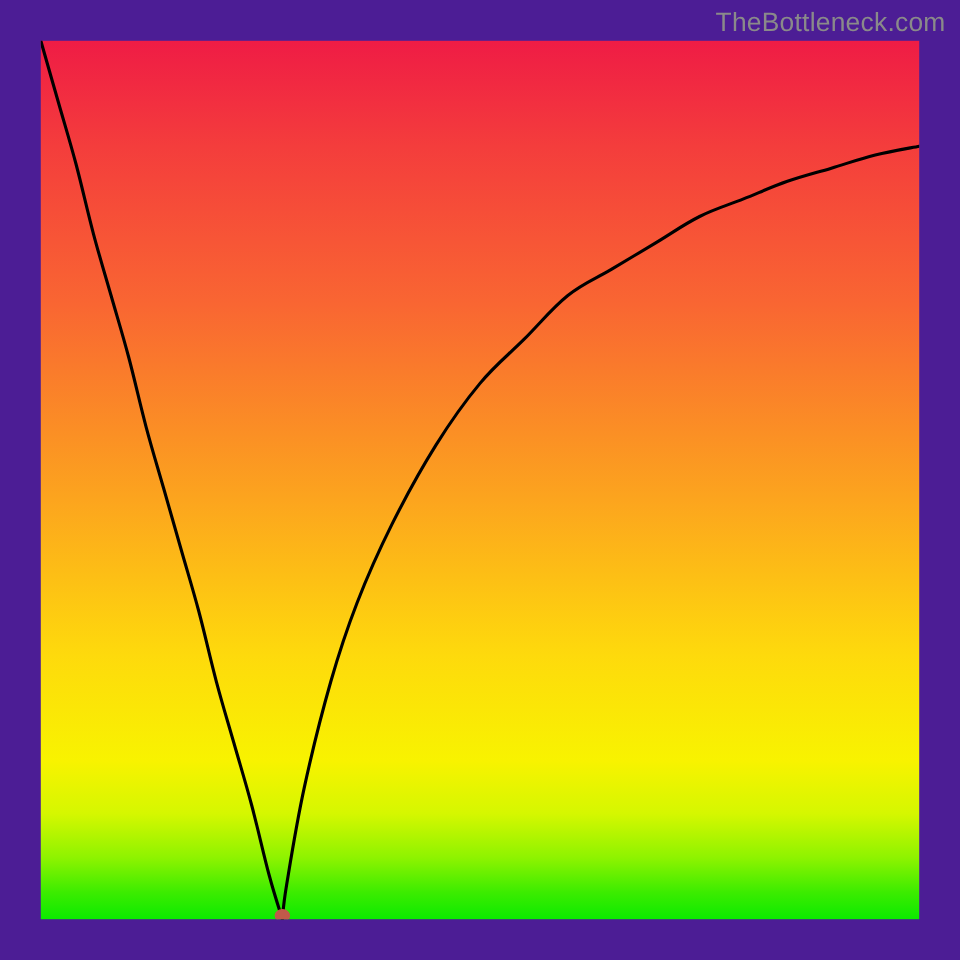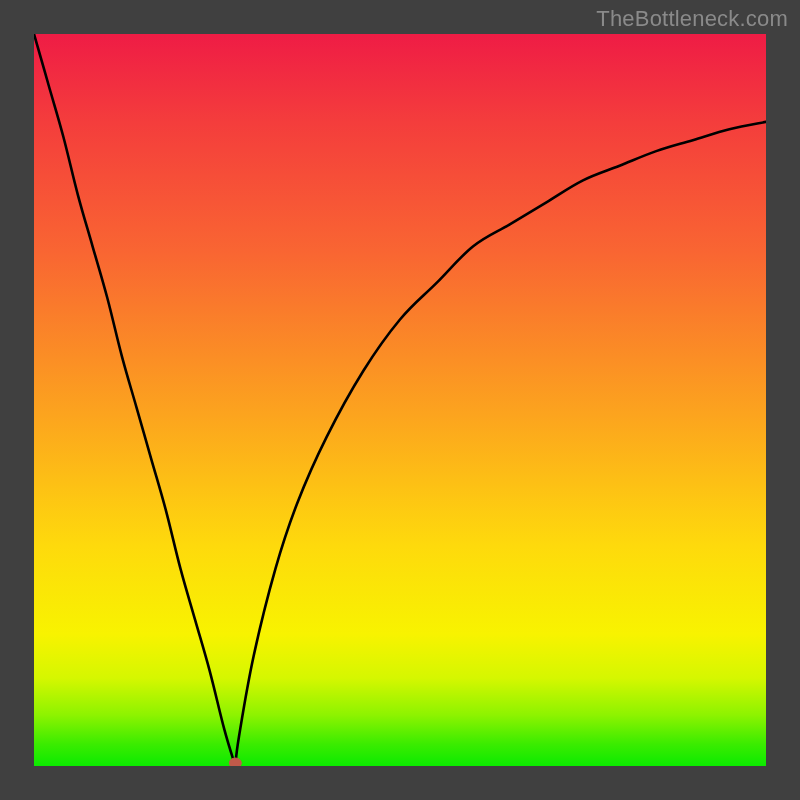--- a/index.html
+++ b/index.html
@@ -8,21 +8,21 @@
     width: 800px;
     height: 800px;
     background: #000;
     font-family: Arial, Helvetica, sans-serif;
     overflow: hidden;
   }
   .frame {
     position: relative;
     width: 800px;
     height: 800px;
-    background: #404040;
+    background: #4c1d95;
   }
   .plot-area {
     position: absolute;
     left: 34px;
     top: 34px;
     width: 732px;
     height: 732px;
     
     background: linear-gradient(
       to bottom,

